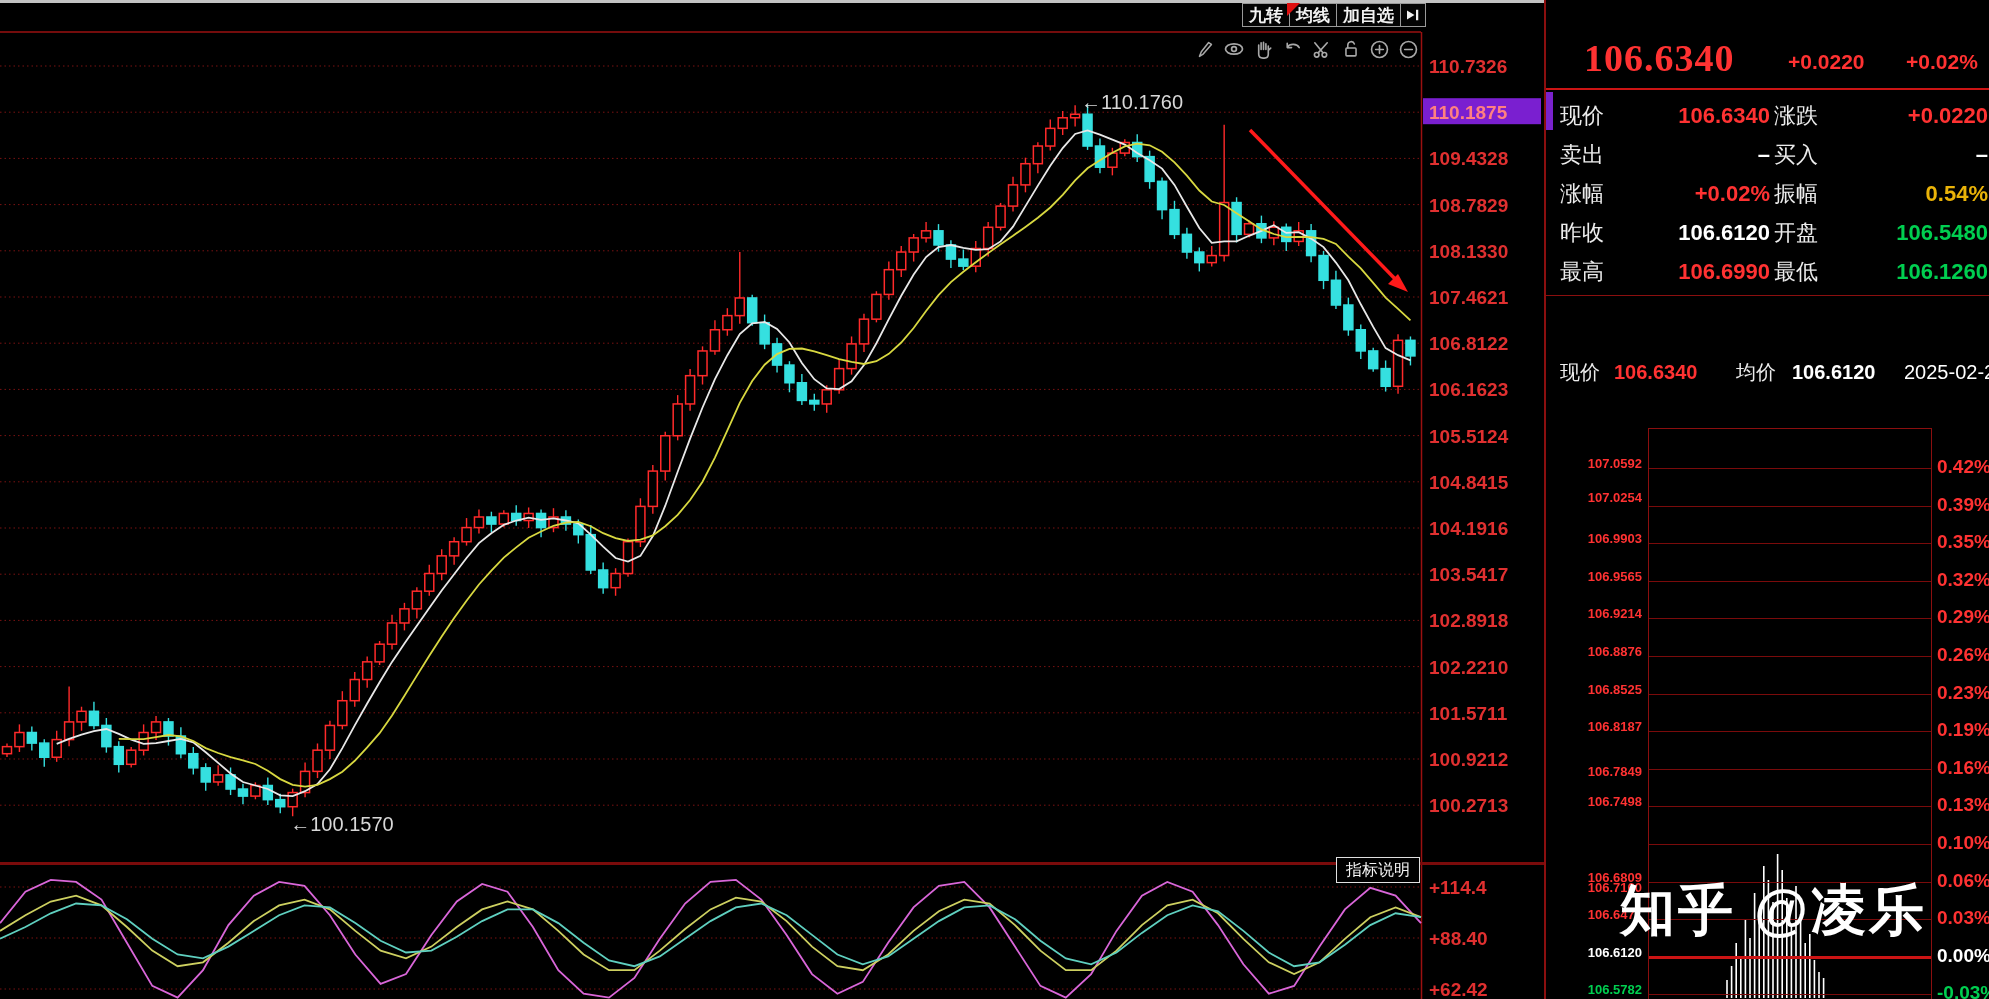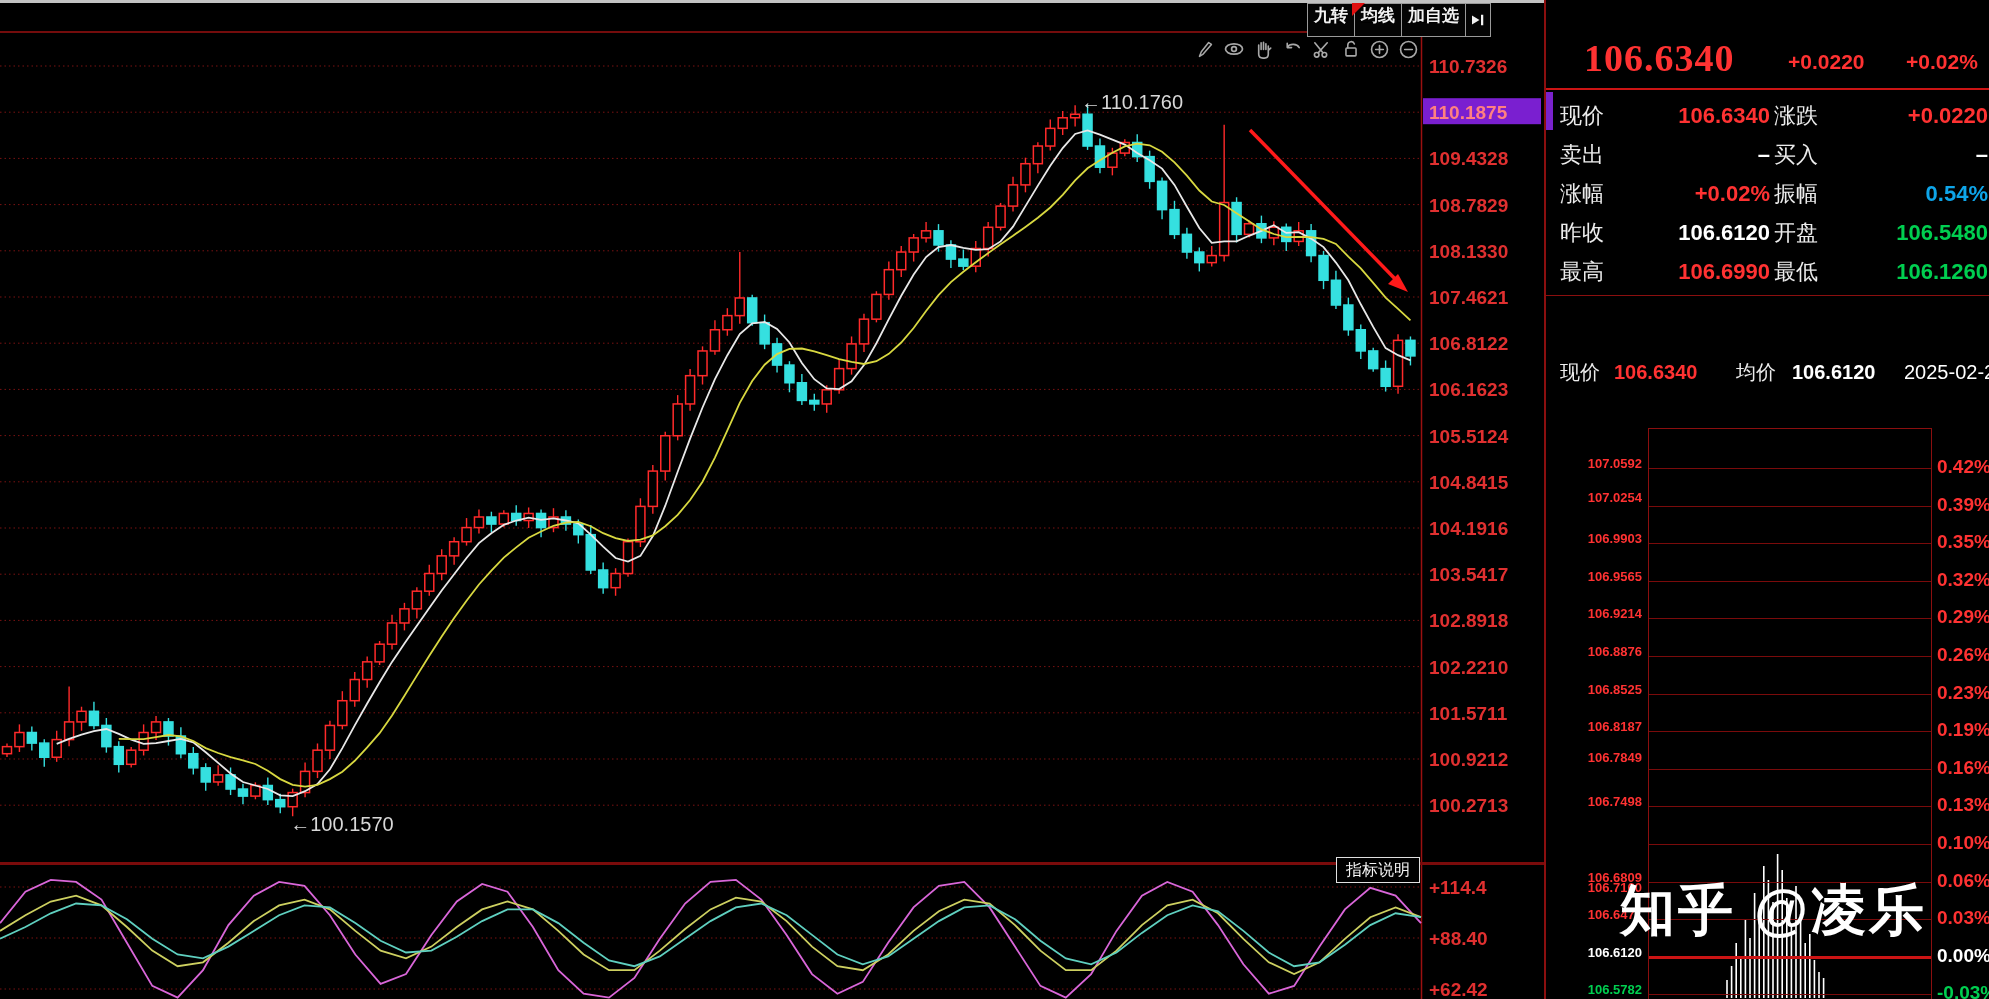--- a/index.html
+++ b/index.html
@@ -1,25 +1,25 @@
 <!DOCTYPE html>
 <html><head>
 <meta charset="utf-8">
 <style>
   html,body{margin:0;padding:0;background:#000;}
   #app{position:relative;width:1989px;height:999px;background:#000;overflow:hidden;
        font-family:"Liberation Sans",sans-serif;}
   svg text{font-family:"Liberation Sans",sans-serif;}
-  .red{color:#ff3232}.green{color:#00cf50}.white{color:#ffffff}.cyan{color:#0ea5e9}
+  .red{color:#ff3232}.green{color:#00cf50}.white{color:#ffffff}.cyan{color:#eab308}
   
   #top-strip{position:absolute;left:0;top:0;width:1544px;height:3px;background:#c2c2c2;}
   
   #chart-svg{position:absolute;left:0;top:0;}
   
-  #tabs{position:absolute;left:1308px;top:3px;height:34px;display:flex;z-index:6;text-decoration:underline;}
+  #tabs{position:absolute;left:1243px;top:3px;height:24px;display:flex;z-index:6;text-decoration:underline;}
   .tab{box-sizing:border-box;border:1px solid #9a9a9a;background:#040404;color:#f2f2f2;
        font-size:17px;font-weight:700;line-height:23px;padding:0 6px;white-space:nowrap;margin-left:-1px;}
   .tab:first-child{margin-left:0;}
   #tab-corner{position:absolute;left:44px;top:0;width:0;height:0;z-index:7;
        border-top:13px solid #e01010;border-right:13px solid transparent;}
   .tab-jump{display:flex;align-items:center;justify-content:center;width:26px;padding:0 2px;}
   
   #tools{position:absolute;left:1193px;top:36px;width:228px;height:26px;display:flex;
          justify-content:space-between;align-items:center;z-index:6;}
   .tool{width:24px;height:24px;display:flex;align-items:center;justify-content:center;cursor:pointer;}
@@ -516,21 +516,21 @@
         </div>
       <div id="ladder-prices">
           <div class="lprice red" style="top: 36px;">107.0592</div>
           <div class="lprice red" style="top: 70px;">107.0254</div>
           <div class="lprice red" style="top: 111.2px;">106.9903</div>
           <div class="lprice red" style="top: 148.8px;">106.9565</div>
           <div class="lprice red" style="top: 186.4px;">106.9214</div>
           <div class="lprice red" style="top: 224px;">106.8876</div>
           <div class="lprice red" style="top: 261.6px;">106.8525</div>
           <div class="lprice red" style="top: 299.2px;">106.8187</div>
-          <div class="lprice red" style="top: 330px; text-align: right;">106.7849</div>
+          <div class="lprice red" style="top: 344px; text-align: right;">106.7849</div>
           <div class="lprice red" style="top: 374.4px;">106.7498</div>
           <div class="lprice red" style="top: 412px; margin-top: 48px;">106.7160</div>
           <div class="lprice red" style="top: 449.6px;">106.6809</div>
           <div class="lprice red" style="top: 487.2px;">106.6471</div>
           <div class="lprice white" style="top: 524.8px;">106.6120</div>
           <div class="lprice green" style="top: 562.4px;">106.5782</div>
         </div>
       <div id="ladder-pcts">
           <div class="lpct red" style="top: 36px;">0.42%</div>
           <div class="lpct red" style="top: 73.6px;">0.39%</div>

